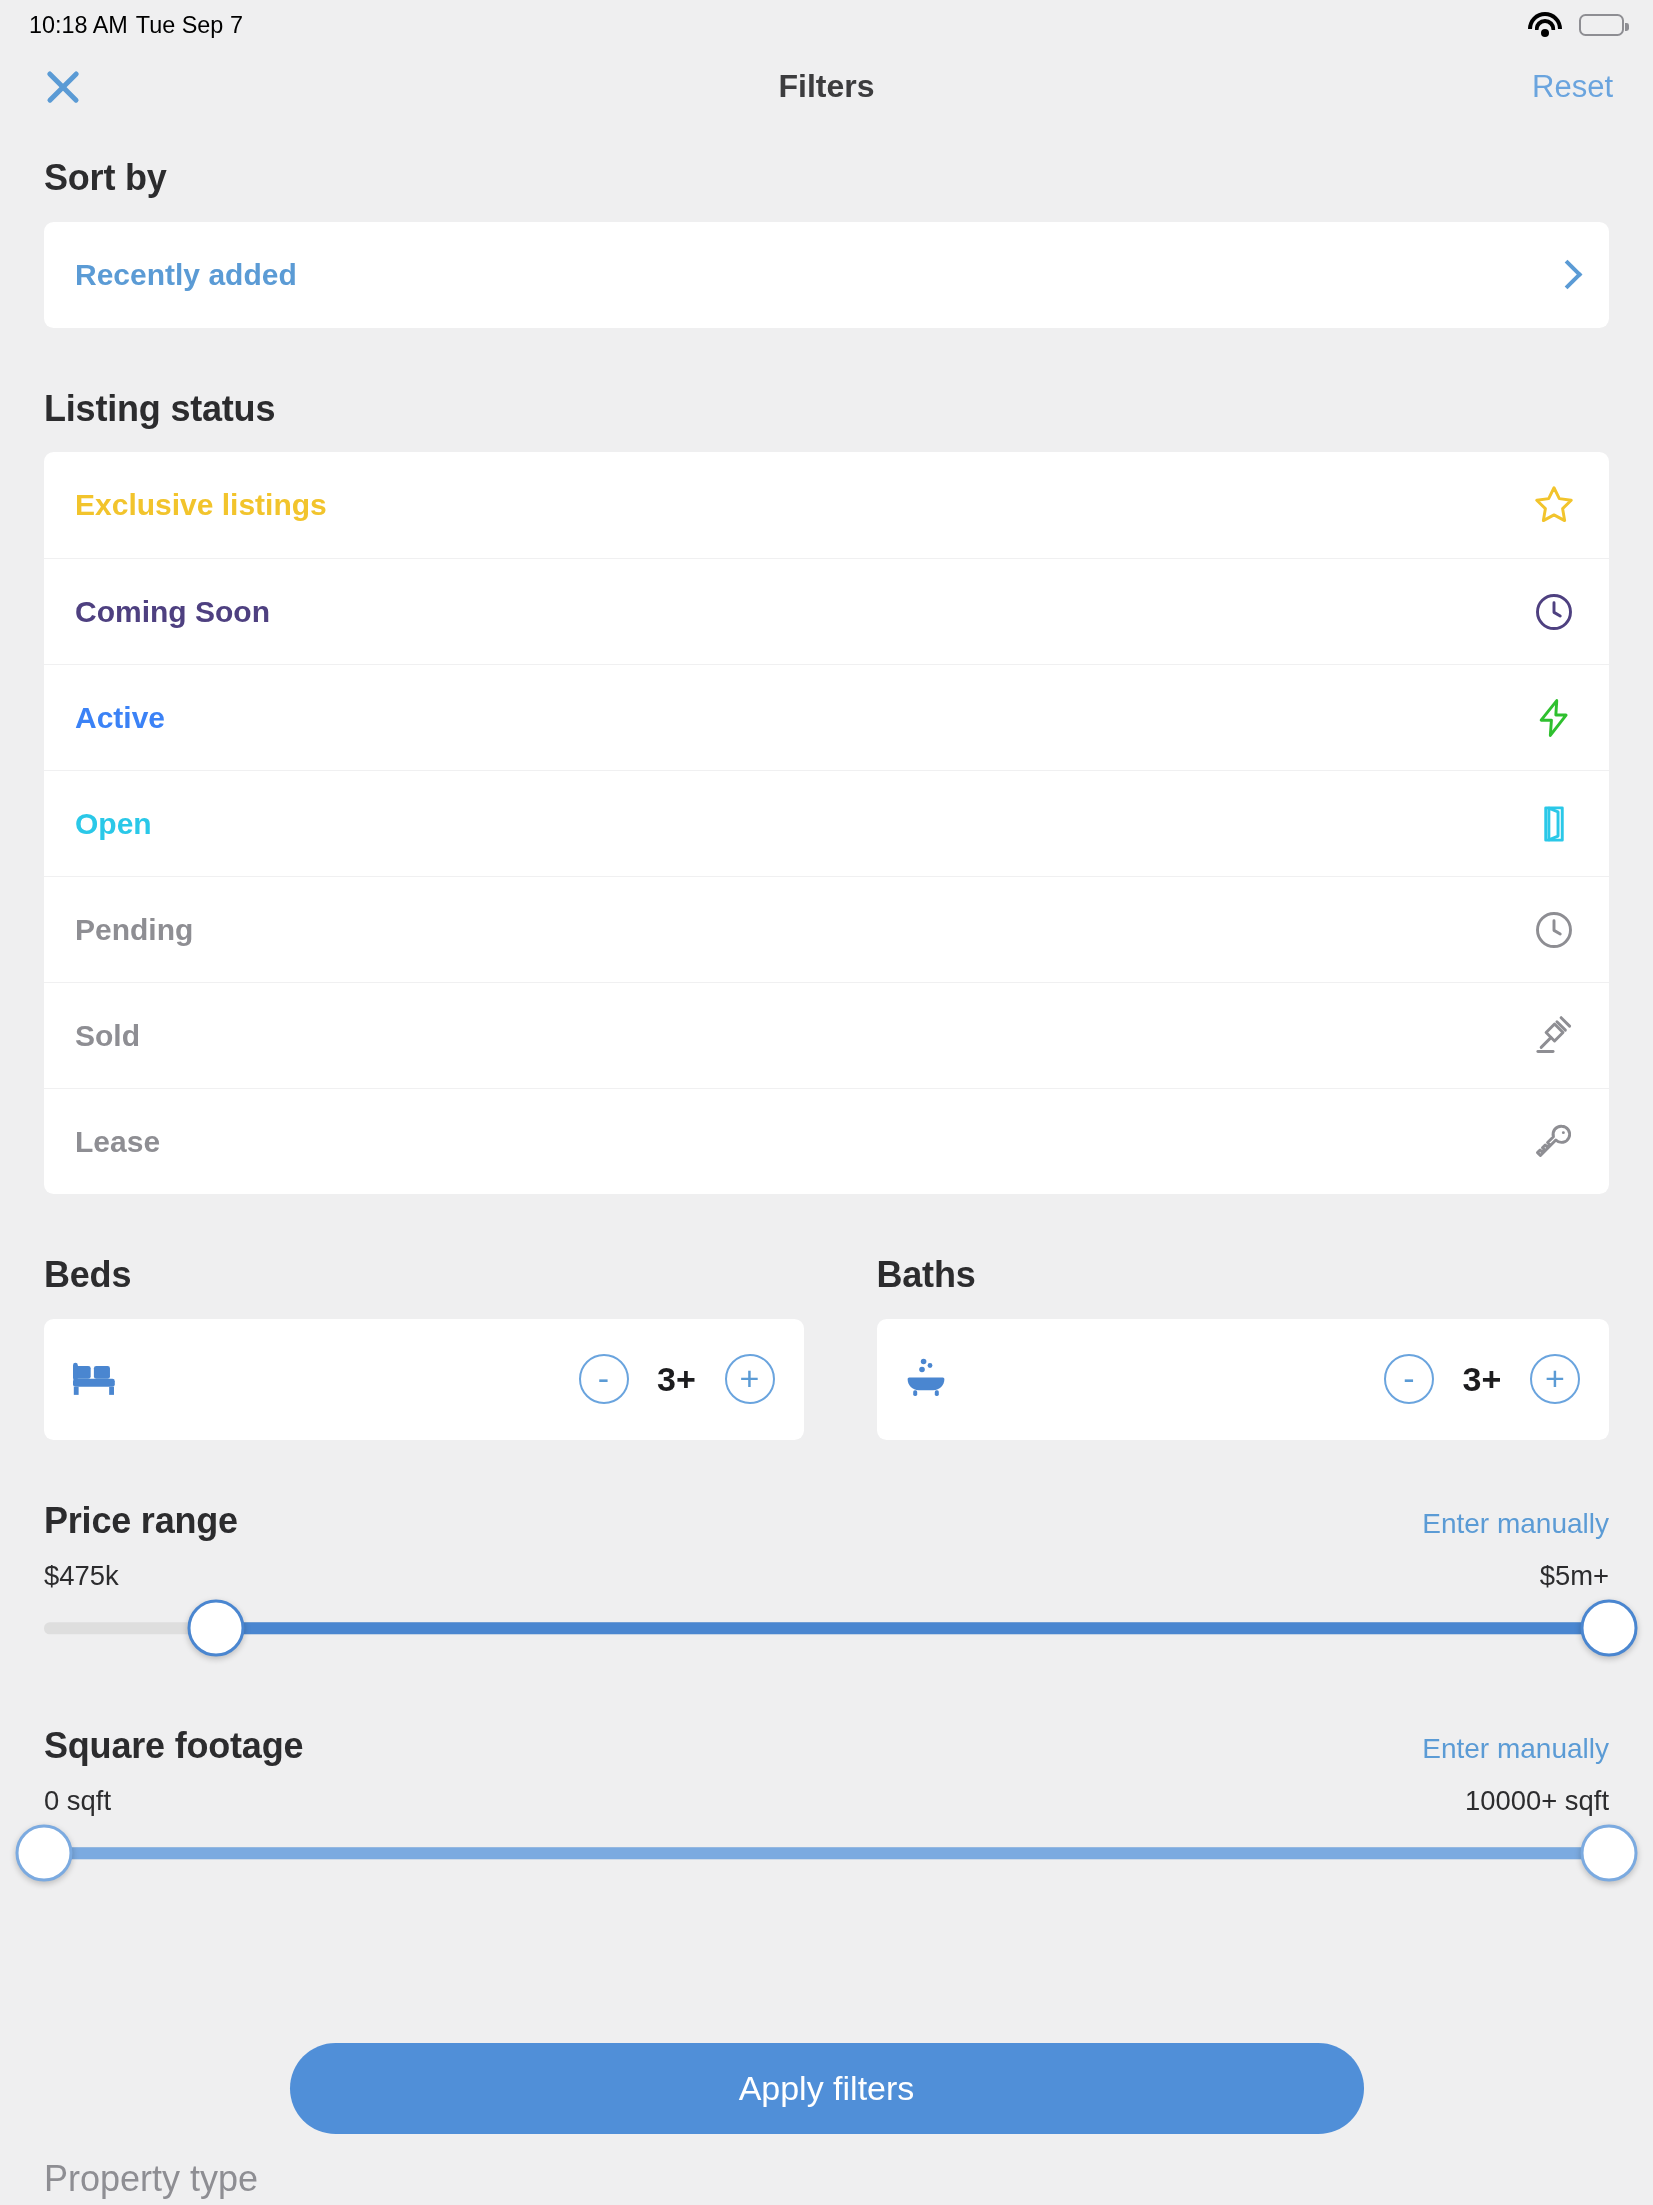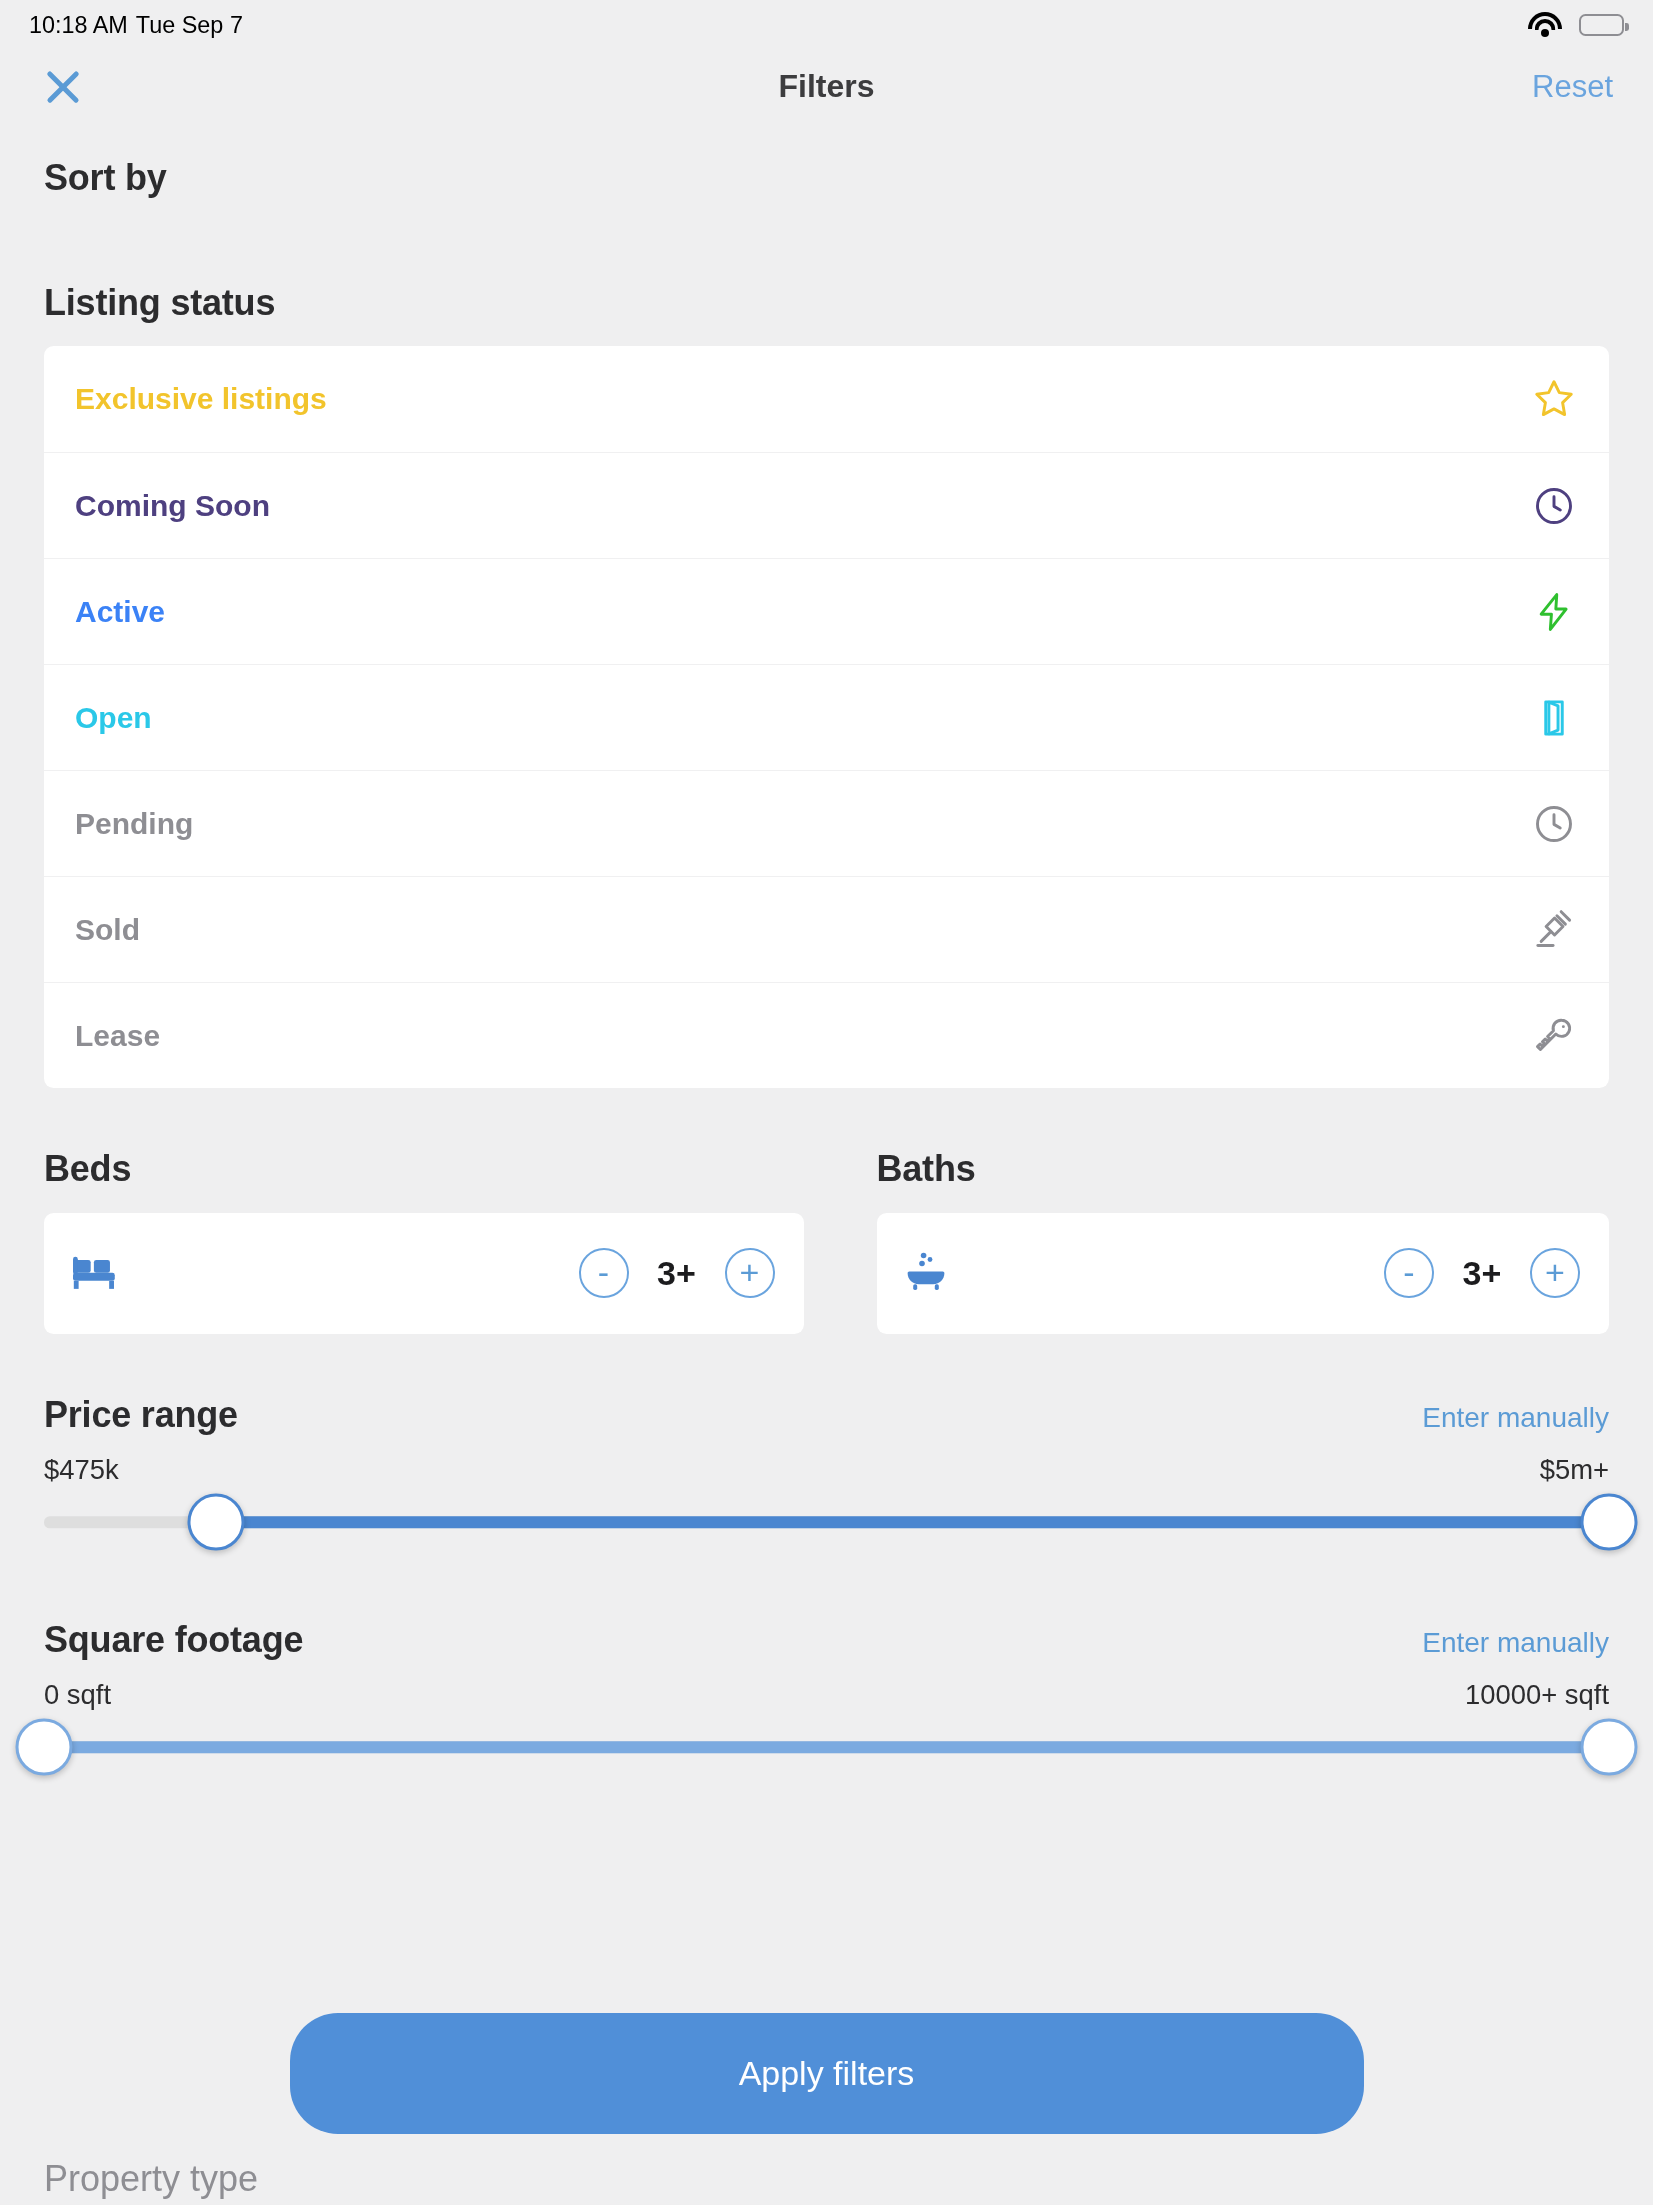--- a/index.html
+++ b/index.html
@@ -120,21 +120,21 @@
     position: absolute; top: 50%; transform: translate(-50%,-50%);
     width: 57px; height: 57px; border-radius: 50%;
     background: #fff; border: 3.2px solid #4a86d0;
     box-shadow: 0 2.4px 6.5px rgba(0,0,0,.22); cursor: pointer;
   }
   .knob.light { border-color: #7baae0; }
 
   
   .apply-wrap { position: absolute; left: 0; right: 0; bottom: 71px; display: flex; justify-content: center; }
   .apply-btn {
-    width: 1074px; height: 121px; border-radius: 48px;
+    width: 1074px; height: 91px; border-radius: 48px;
     background: #508fd8; color: #fff; font-size: 34px;
     display: flex; align-items: center; justify-content: center;
     cursor: pointer; border: none;
   }
   .bottom-title {
     position: absolute; left: 44px; bottom: 4.8px;
     font-size: 36px; color: #8e8e93; font-weight: 500;
   }
   .spacer-lg { height: 60px; }
   .spacer-md { height: 34px; }
@@ -167,20 +167,26 @@
     </div>
   <div class="nav-title">Filters</div>
   <div class="reset-btn">Reset</div>
 </div>
 
 <div class="spacer-md"></div>
 
 <div>
   <div class="section-title">Sort by</div>
   <div class="spacer-sm"></div>
+  <div class="card">
+    <div class="row">
+      <span class="row-label" style="color:#5b9bd5">Recently added</span>
+      <span class="chevron"></span>
+    </div>
+  </div>
 </div>
 
 <div class="spacer-lg"></div>
 
 <div>
   <div class="section-title">Listing status</div>
   <div class="spacer-sm"></div>
   <div class="card" id="status-card">
       <div class="row">
         <span class="row-label" style="color: rgb(242, 196, 44);">Exclusive listings</span>

